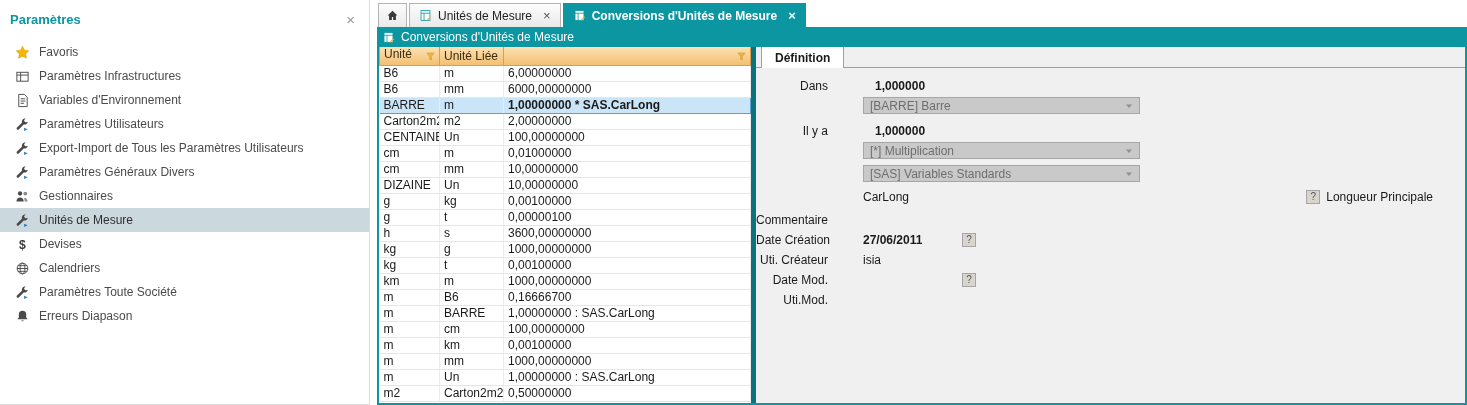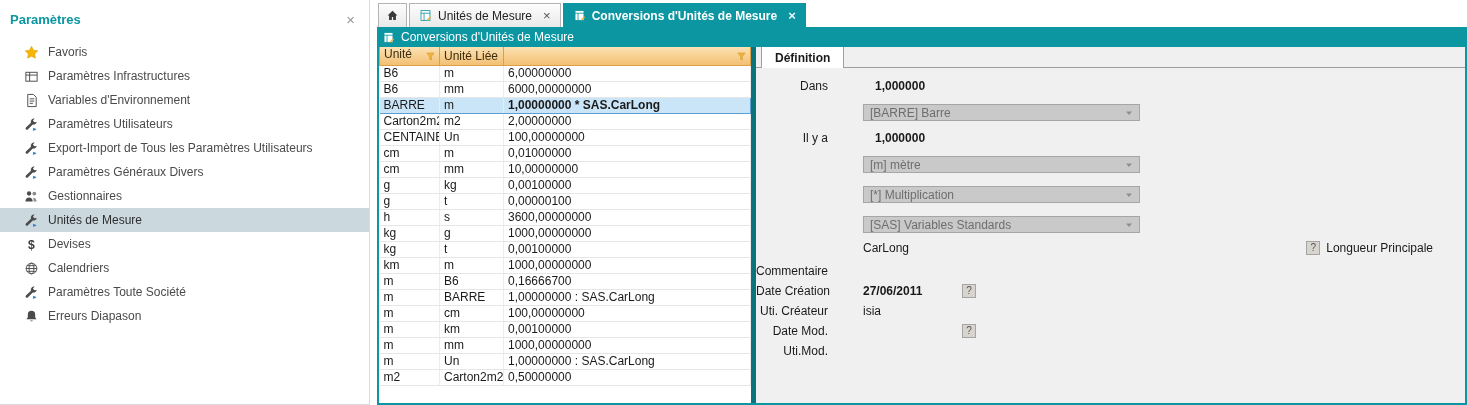--- a/index.html
+++ b/index.html
@@ -6,21 +6,21 @@
   html,body{width:1467px;height:405px;overflow:hidden;}
   body{font-family:"Liberation Sans",sans-serif;font-size:12px;background:#fff;color:#1a1a1a;}
   .app{display:flex;width:1467px;height:405px;justify-content:flex-end;}
 
   
   .sidebar{flex:0 0 370px;background:#fff;border-right:1px solid #dcdcdc;border-bottom:1px solid #dcdcdc;padding-top:12px;}
   .sb-header{display:flex;align-items:center;padding:0 14px 13px 10px;}
   .sb-title{color:#0b96a1;font-weight:bold;font-size:13px;}
   .sb-close{margin-left:auto;color:#999;font-size:15px;line-height:1;cursor:pointer;}
   .sb-list{list-style:none;}
-  .sb-item{display:flex;align-items:center;height:24px;padding-left:24px;gap:9px;color:#4a4a4a;cursor:pointer;white-space:nowrap;}
+  .sb-item{display:flex;align-items:center;height:24px;padding-left:15px;gap:9px;color:#4a4a4a;cursor:pointer;white-space:nowrap;}
   .sb-item.selected{background:#cbd9de;color:#2e2e2e;}
   .sb-icon{width:15px;height:15px;display:inline-flex;flex:0 0 15px;}
   .sb-icon svg{width:15px;height:15px;}
 
   
   .main{flex:1;display:flex;flex-direction:column;margin-left:7px;min-width:0;}
   .tabbar{height:27px;display:flex;align-items:flex-end;gap:2px;padding:3px 0 0 1px;background:#fff;}
   .tab{display:inline-flex;align-items:center;gap:6px;height:24px;padding:0 9px;background:linear-gradient(#fdfdfd,#e9e9e9);border:1px solid #b3b3b3;border-bottom:none;color:#222;cursor:pointer;white-space:nowrap;}
   .tab.home{padding:0 7px;}
   .tab.active{background:#0b96a1;border-color:#0b96a1;color:#fff;font-weight:bold;}
@@ -48,21 +48,21 @@
   .def-tabrow{height:21px;padding-left:5px;border-bottom:1px solid #9f9f9f;display:flex;align-items:flex-end;flex:0 0 21px;}
   .def-tab{background:#fff;border:1px solid #9f9f9f;border-bottom:none;padding:19px 13px 3px;font-weight:bold;position:relative;top:1px;cursor:pointer;}
   .def-body{padding-top:9px;}
   .frow{display:flex;align-items:center;min-height:17px;margin-bottom:3px;gap:21px;}
   .frow label{width:72px;flex:0 0 72px;text-align:right;margin-right:14px;color:#1a1a1a;white-space:nowrap;}
   .fval{color:#1a1a1a;}
   .fval.num{padding-left:12px;font-weight:bold;}
   .fval.date{width:78px;font-weight:bold;}
   .mb6{margin-bottom:6px;}
   .mb8{margin-bottom:8px;}
-  .dropdown{width:277px;height:17px;background:#c9c9c9;border:1px solid #a6a6a6;color:#6e6e6e;display:flex;align-items:center;padding:0 6px;cursor:default;white-space:nowrap;overflow:hidden;margin-top:7px;}
+  .dropdown{width:277px;height:17px;background:#c9c9c9;border:1px solid #a6a6a6;color:#6e6e6e;display:flex;align-items:center;padding:0 6px;cursor:default;white-space:nowrap;overflow:hidden;}
   .chev{margin-left:auto;display:inline-flex;}
   .qbtn{width:14px;height:14px;flex:0 0 14px;background:#d8d5cf;border:1px solid #a5a5a5;color:#555;font-size:10px;line-height:12px;text-align:center;display:inline-block;cursor:pointer;}
   .right-hint{margin-left:auto;display:flex;align-items:center;gap:6px;padding-right:32px;color:#1a1a1a;white-space:nowrap;}
 </style>
 </head>
 <body>
 
 <div class="app">
 
   <aside class="sidebar">
@@ -285,20 +285,25 @@
                 <td>cm</td>
                 <td>m</td>
                 <td>0,01000000</td>
               </tr>
               <tr>
                 <td>cm</td>
                 <td>mm</td>
                 <td>10,00000000</td>
               </tr>
               <tr>
+                <td>DIZAINE</td>
+                <td>Un</td>
+                <td>10,00000000</td>
+              </tr>
+              <tr>
                 <td>g</td>
                 <td>kg</td>
                 <td>0,00100000</td>
               </tr>
               <tr>
                 <td>g</td>
                 <td>t</td>
                 <td>0,00000100</td>
               </tr>
               <tr>
@@ -384,31 +389,20 @@
             </div>
           </div>
 
           <div class="frow">
             <label>Il y a</label>
             <div class="fval num">1,000000</div>
           </div>
           <div class="frow mb6">
             <label></label>
             <div class="dropdown">
-              <span>[m] mètre</span>
-              <span class="chev">
-                  <svg viewBox="0 0 8 8" width="8" height="8">
-                    <path d="M1 2.5h6L4 6z" fill="#8f8f8f"></path>
-                  </svg>
-                </span>
-            </div>
-          </div>
-          <div class="frow mb6">
-            <label></label>
-            <div class="dropdown">
               <span>[*] Multiplication</span>
               <span class="chev">
                   <svg viewBox="0 0 8 8" width="8" height="8">
                     <path d="M1 2.5h6L4 6z" fill="#8f8f8f"></path>
                   </svg>
                 </span>
             </div>
           </div>
           <div class="frow mb6">
             <label></label>

